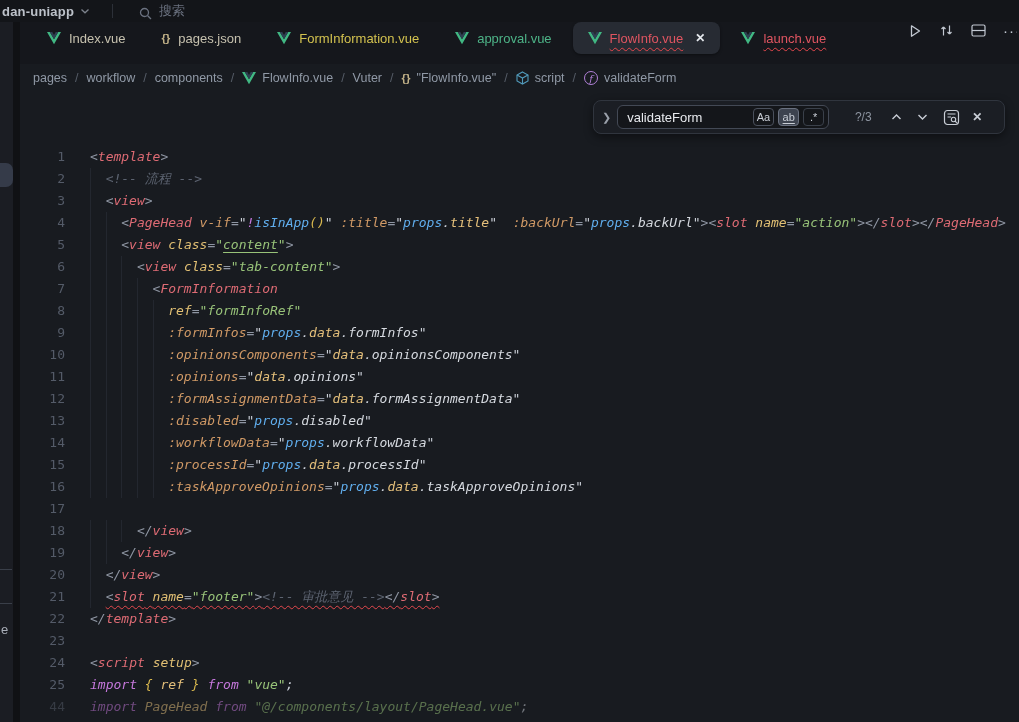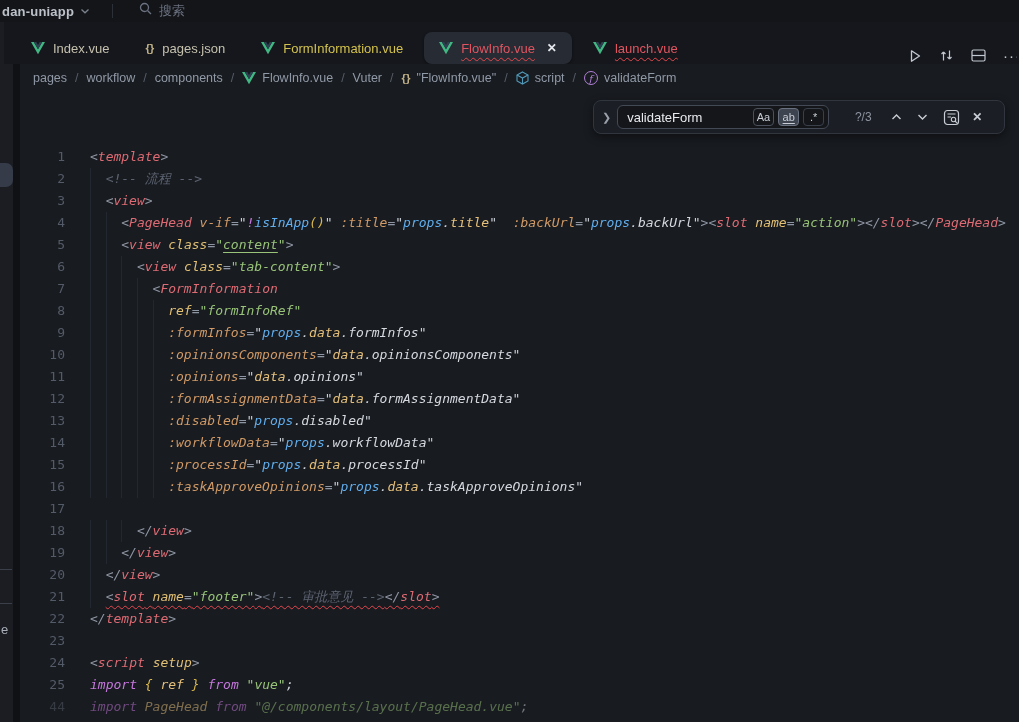--- a/index.html
+++ b/index.html
@@ -6,32 +6,32 @@
   html,body { width:1019px; height:722px; }
   body { position:relative; background:#181b20; overflow:hidden;
          font-family:"Liberation Sans", sans-serif; }
 
   
   .titlebar { position:absolute; top:0; left:0; right:0; height:22px;
               background:#131519; display:flex; align-items:center; z-index:5; }
   .proj { color:#bcc1c9; font-size:13px; font-weight:bold; padding-left:2px; letter-spacing:.2px; }
   .caret { color:#7c828c; margin-left:6px; display:flex; }
   .tb-div { width:1px; height:14px; background:#2c3038; margin-left:22px; }
-  .tb-search { display:flex; align-items:flex-start; gap:7px; margin-left:26px; color:#6b7280; font-size:13px; }
+  .tb-search { display:flex; align-items:flex-end; gap:7px; margin-left:26px; color:#6b7280; font-size:13px; }
 
   
   .left-rail { position:absolute; left:0; top:22px; bottom:0; width:20px; background:#101114; z-index:1; }
   .sliver { position:absolute; left:0; top:0; bottom:0; width:13px; background:#1b1d23; }
   .bump { position:absolute; left:0; top:141px; width:13px; height:24px; background:#353b49; border-radius:0 7px 7px 0; }
   .frag-line { position:absolute; left:0; width:12px; height:1px; background:#3a3f49; }
   .frag-e { position:absolute; left:1px; top:600px; color:#a9aeb8; font-size:13px; }
 
   
-  .tabbar { position:absolute; top:22px; left:4px; right:0; height:42px; background:#15171c;
-            display:flex; align-items:flex-end; padding-left:12px; z-index:2; }
+  .tabbar { position:absolute; top:22px; left:20px; right:0; height:42px; background:#15171c;
+            display:flex; align-items:flex-start; padding-left:12px; z-index:2; }
   .tab { display:flex; align-items:center; gap:8px; height:32px; padding:0 15px;
          border-radius:8px; font-size:13px; margin-right:6px; cursor:default; }
   .tab.active { background:#272b33; box-shadow:0 1px 3px rgba(0,0,0,.4); }
   .tab-close { color:#e6e9ee; font-size:12px; font-weight:bold; margin-left:4px; }
   .tab-sq { text-decoration:underline wavy #e4484d 1px; text-underline-offset:4px; text-decoration-skip-ink:none; }
   .tab-actions { margin-left:auto; display:flex; align-items:center; gap:17px; padding-right:2px; color:#c3c9d2; }
   .tab-actions .ico { display:flex; align-items:center; }
   .more-dots { font-size:15px; color:#c3c9d2; letter-spacing:1px; width:14px; overflow:hidden; }
 
   
@@ -122,20 +122,29 @@
       </div>
       <div class="tab">
         <span>
           <svg width="14" height="13" viewBox="0 0 24 22">
             <path fill="#41b883" d="M0 0h4.8L12 12.4 19.2 0H24L12 20.7z"></path>
             <path fill="#2e4052" d="M4.8 0h4.3L12 5l2.9-5h4.3L12 12.4z"></path>
           </svg>
         </span>
         <span style="color: rgb(211, 194, 79);">FormInformation.vue</span>
       </div>
+      <div class="tab">
+        <span>
+          <svg width="14" height="13" viewBox="0 0 24 22">
+            <path fill="#41b883" d="M0 0h4.8L12 12.4 19.2 0H24L12 20.7z"></path>
+            <path fill="#2e4052" d="M4.8 0h4.3L12 5l2.9-5h4.3L12 12.4z"></path>
+          </svg>
+        </span>
+        <span style="color: rgb(77, 179, 135);">approval.vue</span>
+      </div>
       <div class="tab active">
         <span>
           <svg width="14" height="13" viewBox="0 0 24 22">
             <path fill="#41b883" d="M0 0h4.8L12 12.4 19.2 0H24L12 20.7z"></path>
             <path fill="#2e4052" d="M4.8 0h4.3L12 5l2.9-5h4.3L12 12.4z"></path>
           </svg>
         </span>
         <span class="tab-sq" style="color: rgb(224, 85, 97);">FlowInfo.vue</span>
         <span class="tab-close">✕</span>
       </div>

